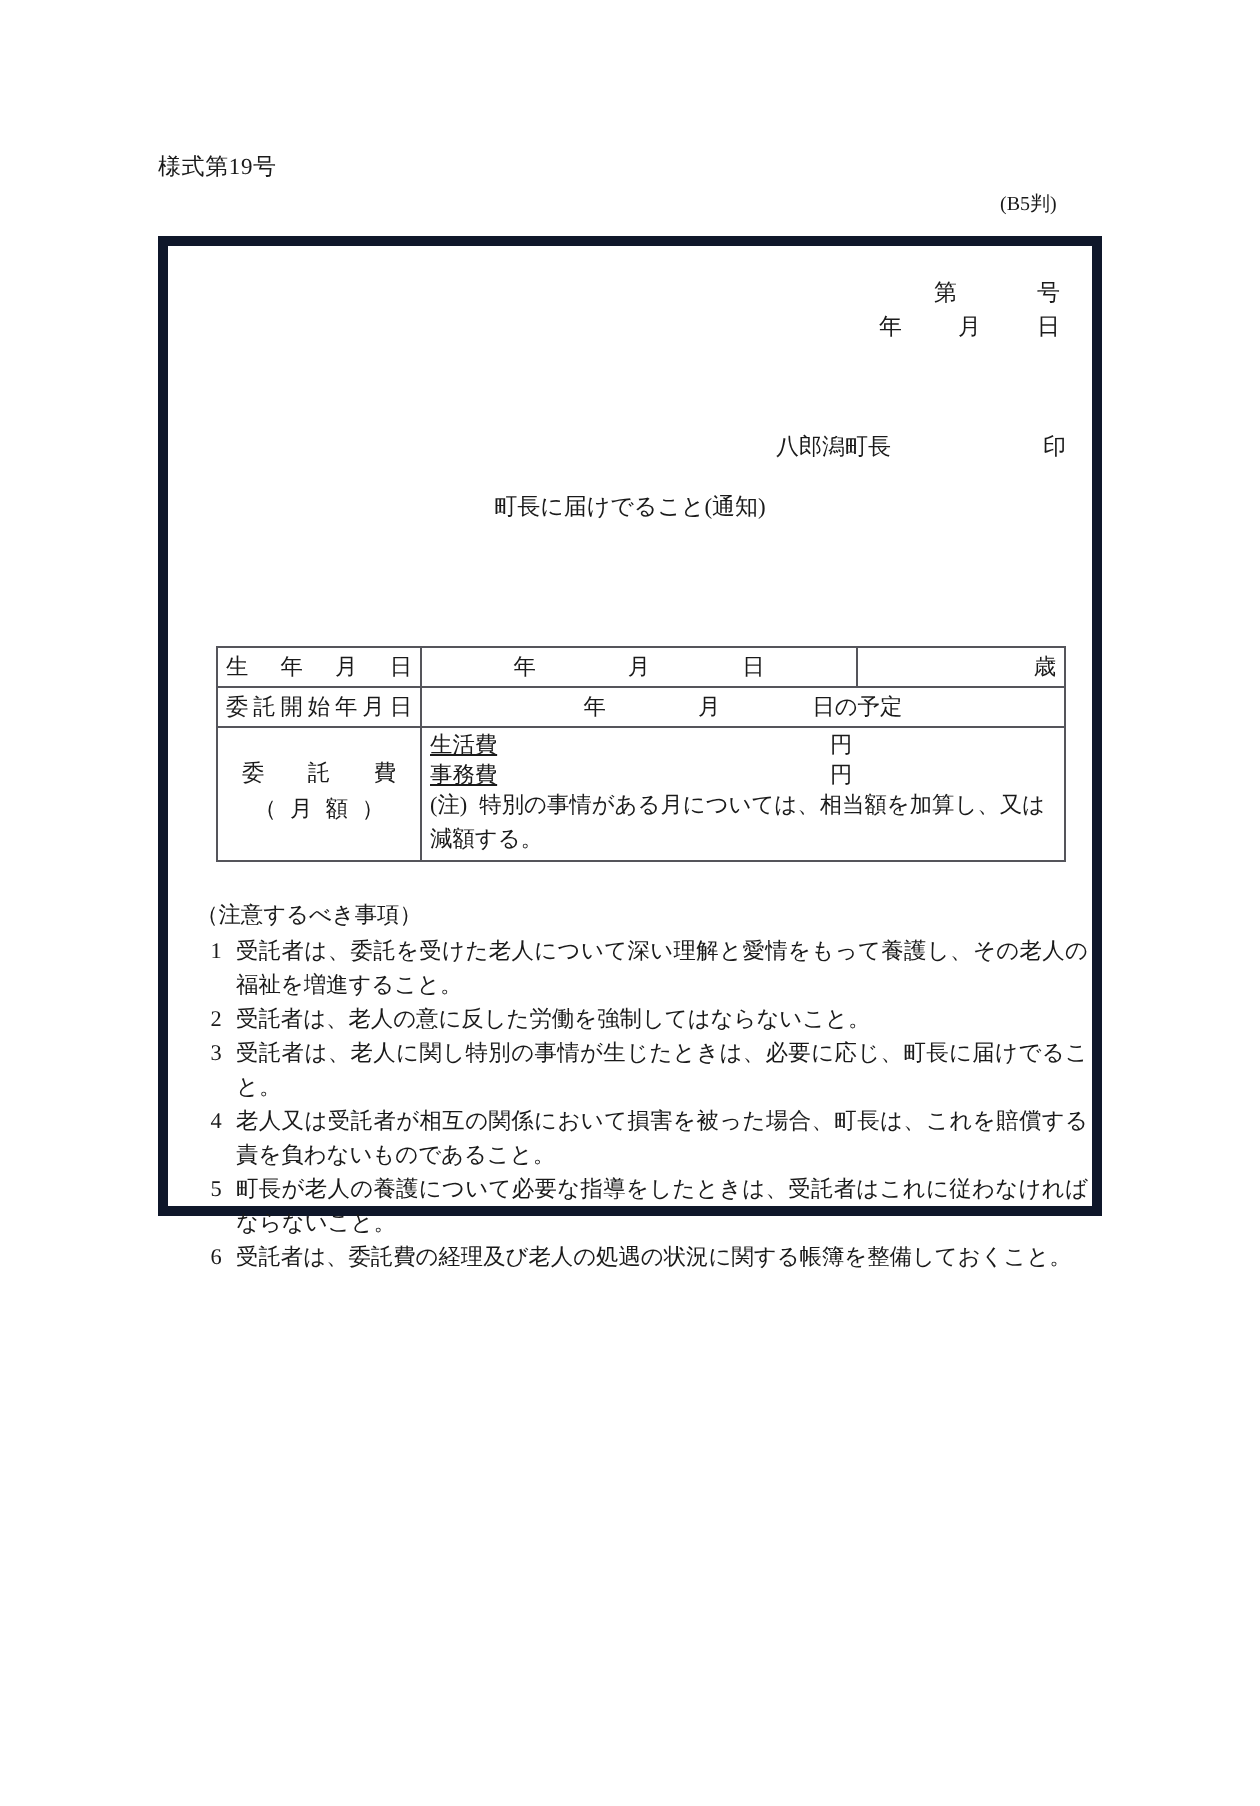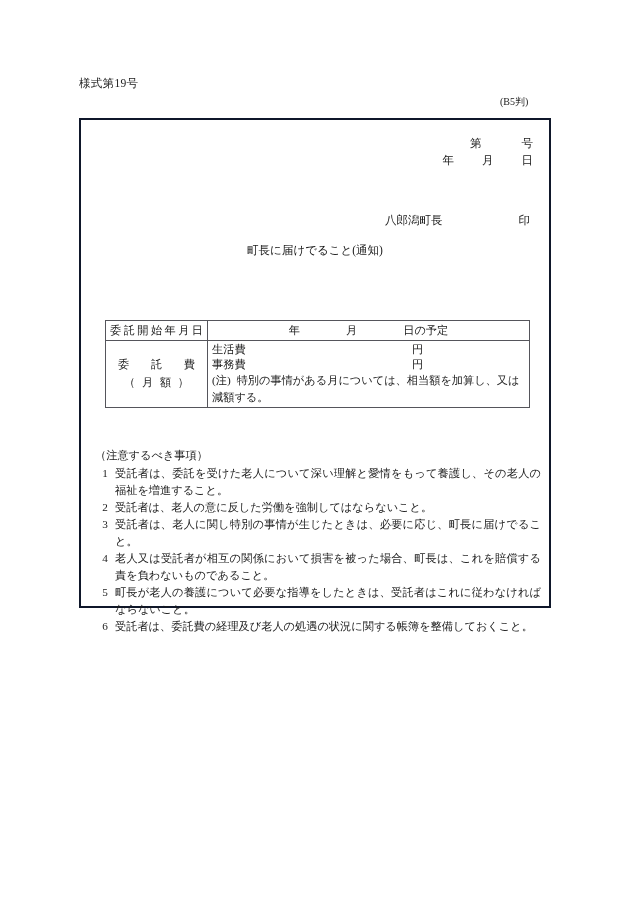--- a/index.html
+++ b/index.html
@@ -49,21 +49,21 @@
     white-space: nowrap;
   }
 
   
   .frame {
     position: absolute;
     left: 79px;
     top: 118px;
     width: 472px;
     height: 490px;
-    border: 2px solid #0f172a;
+    border: 5px solid #0f172a;
     box-sizing: border-box;
   }
 
   .abs { position: absolute; white-space: nowrap; }
 
   
   .doc-number {
     right: 16px;
     top: 16px;
     font-size: 11.5px;
@@ -157,21 +157,21 @@
   .fee-label-cell .row2 {
     display: block;
     text-align: justify;
     text-align-last: justify;
     padding: 0 14px;
   }
   .money-line {
     display: flex;
     justify-content: flex-start;
   }
-  .money-line .name { width: 200px; }
+  .money-line .name { width: 200px; text-decoration: underline; }
   .money-line .unit { width: 20px; }
   .fee-note {
     line-height: 1.5;
     white-space: normal;
     text-indent: 0;
   }
   .fee-note .tag { margin-right: 6px; }
 
   
   .cautions {
@@ -231,20 +231,29 @@
 
     <table class="data-table">
       <colgroup>
         <col style="width:102px">
         <col style="width:218px">
         <col style="width:30px">
         <col style="width:74px">
       </colgroup>
       <tbody>
 
+        <tr>
+          <td class="lbl-spread">生年月日</td>
+          <td class="date-cell">
+            <span>年</span><span class="g1"></span><span>月</span><span class="g2"></span><span>日</span>
+          </td>
+          <td class="age-cell" colspan="2">
+            <span>歳</span>
+          </td>
+        </tr>
 
         <tr>
           <td class="lbl-spread">委託開始年月日</td>
           <td class="date-cell" colspan="3">
             <span>年</span><span class="g1"></span><span>月</span><span class="g2"></span><span>日の予定</span>
           </td>
         </tr>
 
         <tr>
           <td class="fee-label-cell">

